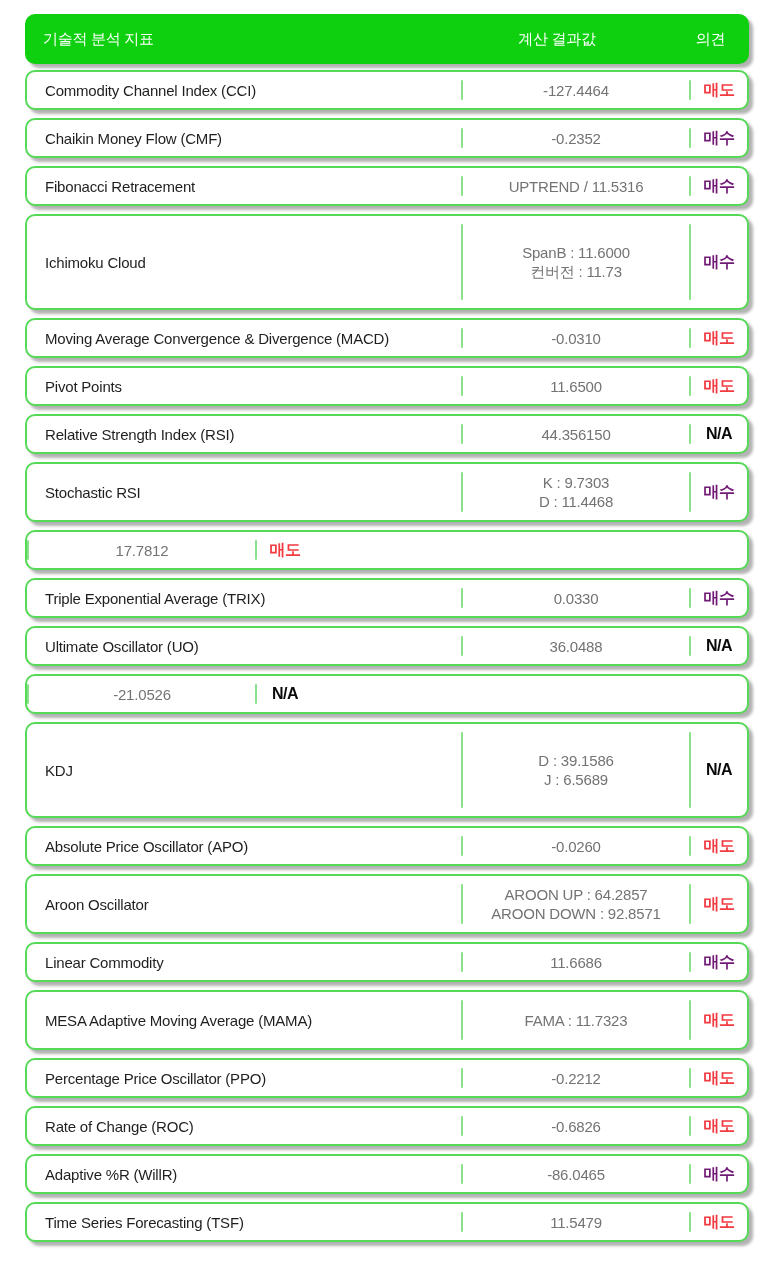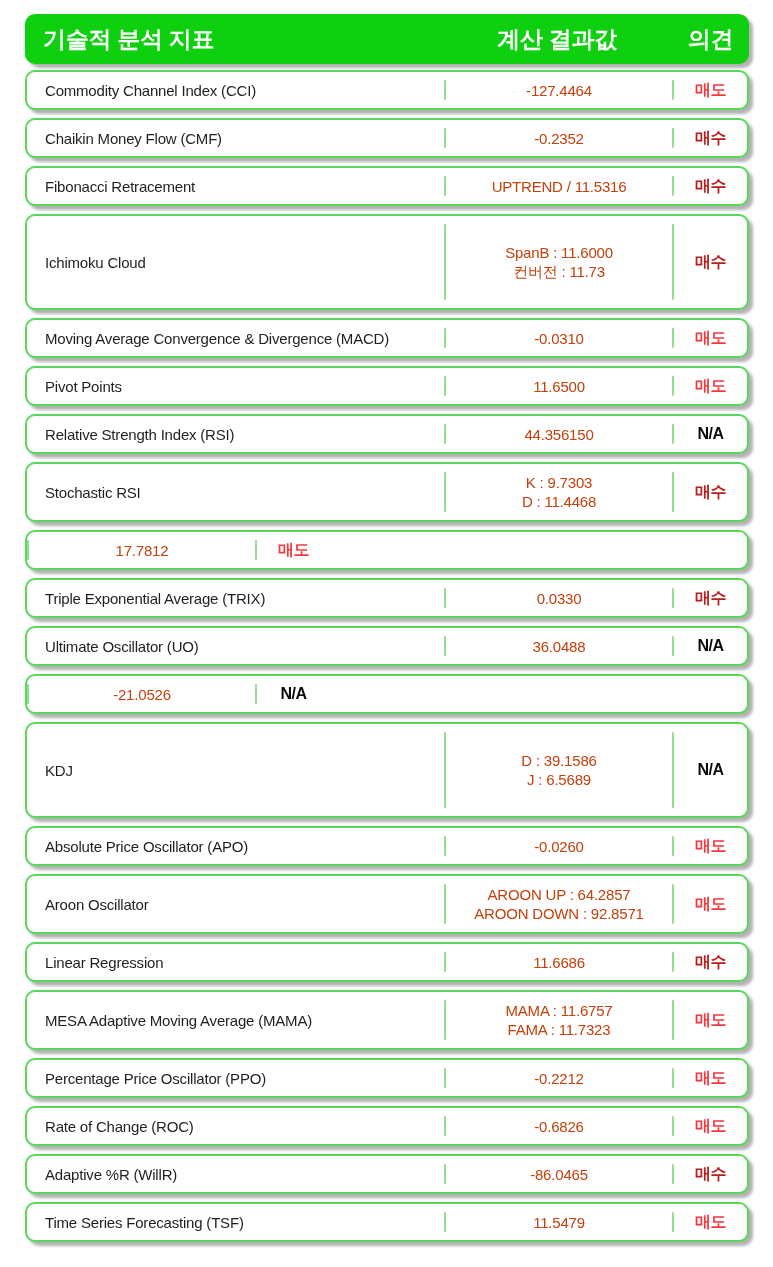--- a/index.html
+++ b/index.html
@@ -9,21 +9,21 @@
     -webkit-font-smoothing:antialiased;
   }
   .table-wrap{
     position:absolute;left:25px;top:14px;width:724px;
     display:flex;flex-direction:column;gap:6px;
   }
   .header-row{
     display:flex;align-items:center;
     height:50px;border-radius:10px;
     background:#0fd00f;color:#ffffff;
-    font-weight:bold;font-size:23px;letter-spacing:-0.3px;
+    font-weight:normal;font-size:15px;letter-spacing:-0.3px;
     box-shadow:4px 4px 3px rgba(0,0,0,0.30);
   }
   .hcell-name{flex:1;padding-left:18px;text-align:left;}
   .hcell-value{width:230px;text-align:center;}
   .hcell-opinion{width:77px;text-align:center;}
   .row{
     display:flex;align-items:center;
     background:#ffffff;
     border:2px solid #56d956;border-radius:10px;
     box-shadow:4px 4px 3px rgba(0,0,0,0.30);
@@ -35,28 +35,28 @@
   .cell-name{
     flex:1;padding-left:18px;
     font-size:15px;color:#1f1f1f;letter-spacing:-0.2px;
   }
   .vdiv{
     width:2px;background:#8be08b;align-self:stretch;
     margin:8px 0;border-radius:1px;flex:0 0 auto;
   }
   .cell-value{
     width:226px;text-align:center;
-    font-size:15px;color:#c2410c;letter-spacing:-0.2px;line-height:19px;
+    font-size:15px;color:#737373;letter-spacing:-0.2px;line-height:19px;
   }
   .cell-opinion{
-    width:73px;text-align:center;
+    width:56px;text-align:center;
     font-size:16px;font-weight:bold;letter-spacing:-0.5px;
   }
   .cell-opinion.sell{color:#f23a41;}
-  .cell-opinion.buy{color:#b91c1c;text-align:center;}
+  .cell-opinion.buy{color:#701a75;text-align:center;}
   .cell-opinion.na{color:#0a0a0a;font-weight:700;}
 </style>
 </head>
 <body>
 
 <div class="table-wrap">
   <div class="header-row">
     <div class="hcell-name">기술적 분석 지표</div>
     <div class="hcell-value">계산 결과값</div>
     <div class="hcell-opinion">의견</div>
@@ -208,34 +208,33 @@
     <div class="vdiv"></div>
     <div class="cell-value">
           <div class="value-line">AROON UP : 64.2857</div>
           <div class="value-line">AROON DOWN : 92.8571</div>
         </div>
     <div class="vdiv"></div>
     <div class="cell-opinion sell">매도</div>
   </div>
 
   <div class="row lines-1">
-    <div class="cell-name">Linear Regression</div>
+    <div class="cell-name">Linear Commodity</div>
     <div class="vdiv"></div>
     <div class="cell-value">
           <div class="value-line">11.6686</div>
         </div>
     <div class="vdiv"></div>
     <div class="cell-opinion buy">매수</div>
   </div>
 
   <div class="row lines-2">
     <div class="cell-name">MESA Adaptive Moving Average (MAMA)</div>
     <div class="vdiv"></div>
     <div class="cell-value">
-          <div class="value-line">MAMA : 11.6757</div>
           <div class="value-line">FAMA : 11.7323</div>
         </div>
     <div class="vdiv"></div>
     <div class="cell-opinion sell">매도</div>
   </div>
 
   <div class="row lines-1">
     <div class="cell-name">Percentage Price Oscillator (PPO)</div>
     <div class="vdiv"></div>
     <div class="cell-value">

